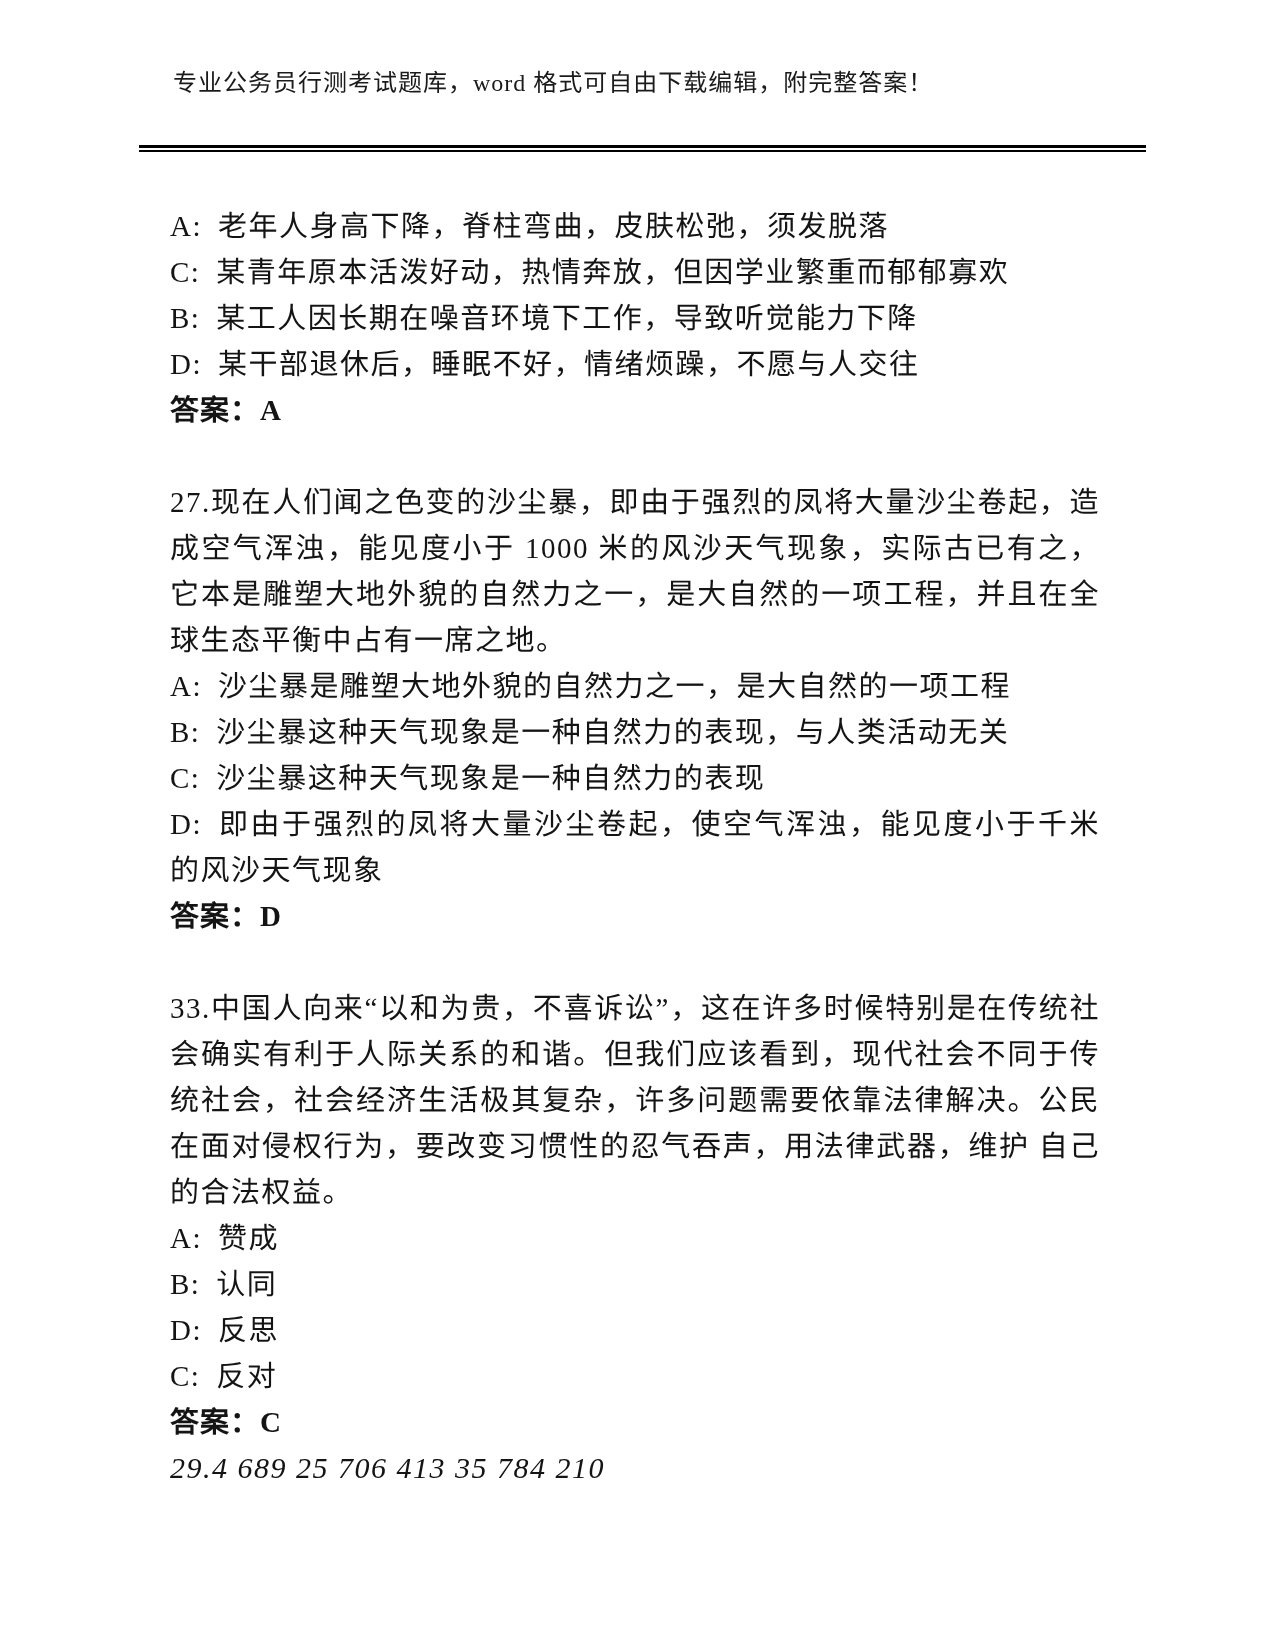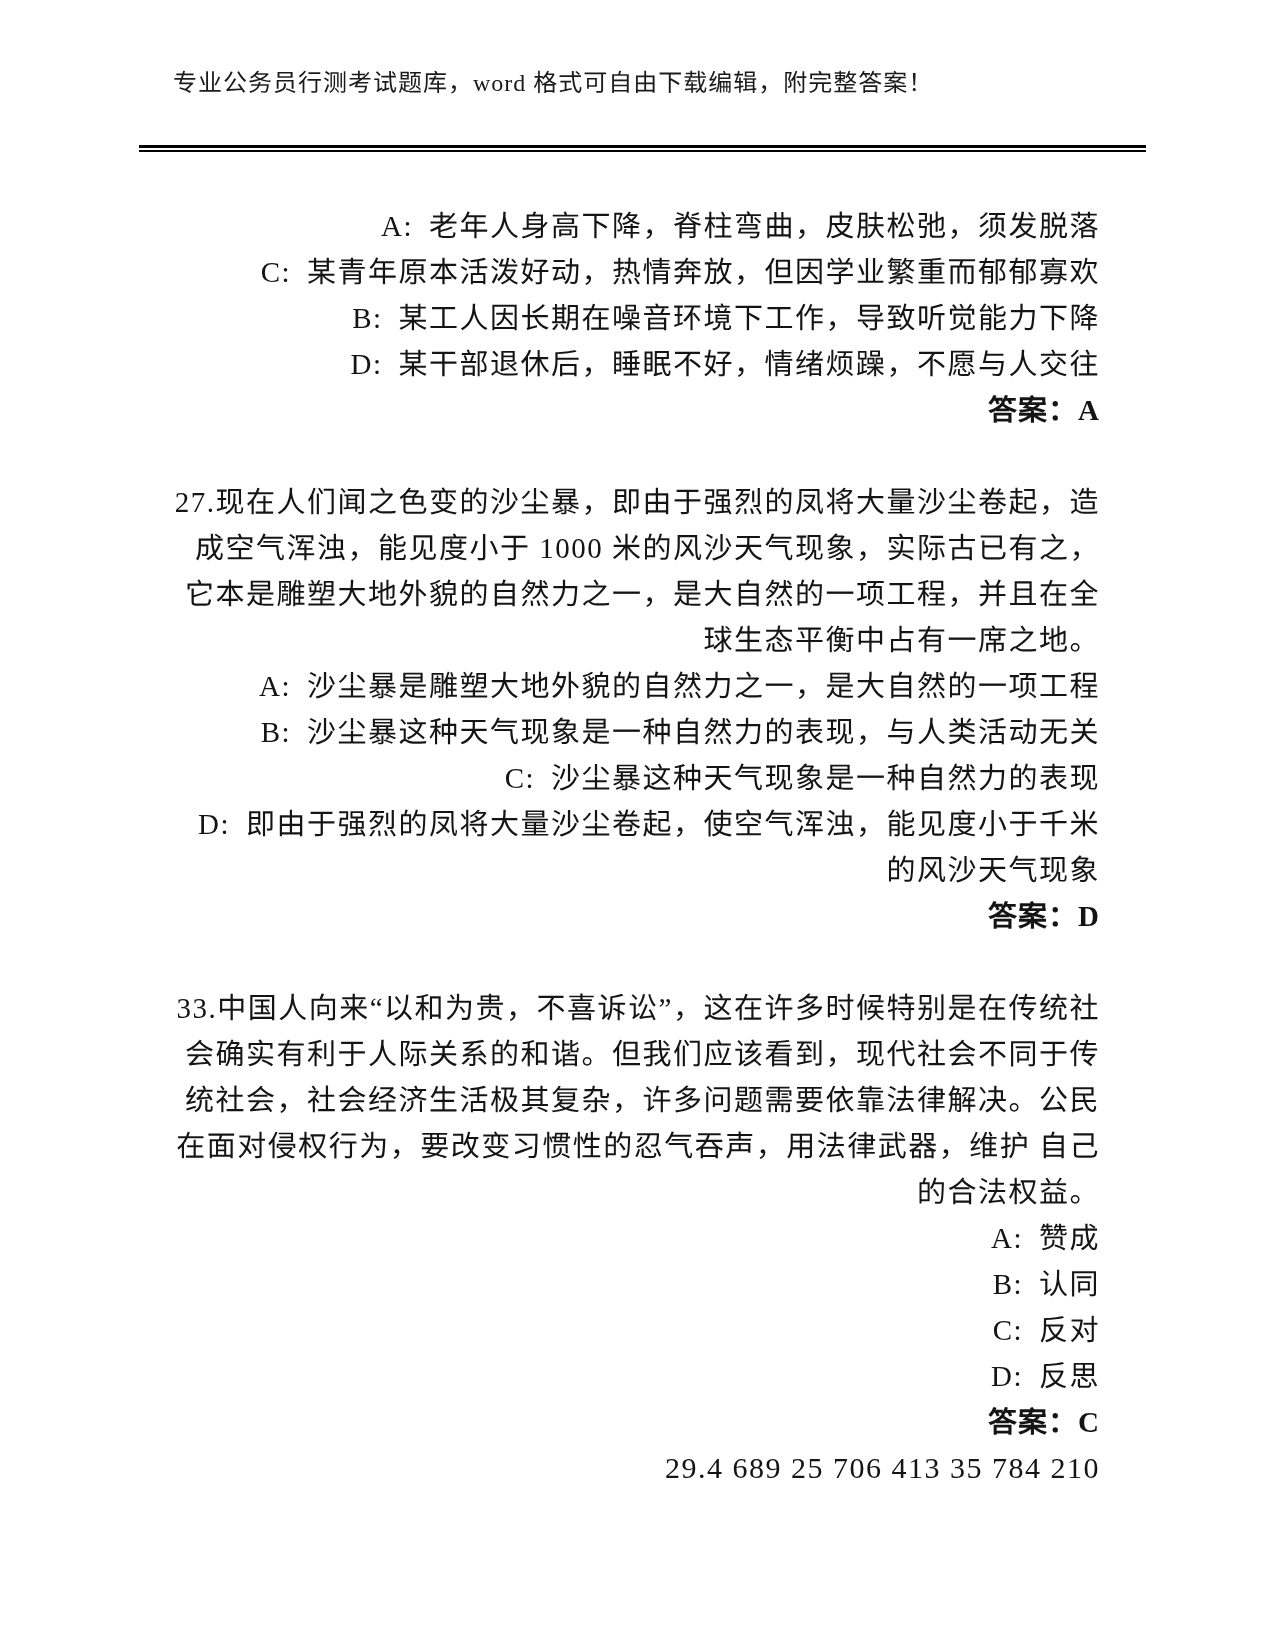--- a/index.html
+++ b/index.html
@@ -40,35 +40,36 @@
     position: absolute;
     left: 170px;
     top: 160px;
     width: 930px;
     font-size: 29px;
     line-height: 46px;
     letter-spacing: 1.5px;
     text-align: justify;
     margin-top: 43px;
   }
-  .content p { margin: 0; text-align: right; }
+  .content p { margin: 0; }
   .question-block { margin-top: 46px; }
   .question-block.first { margin-top: 0; }
   .opt-label { margin-right: 0.55em; }
   .answer-line {
     font-weight: bold;
     text-align: left;
     letter-spacing: 1px;
   }
   .stem-line { text-align: justify; }
   .series-line {
     margin-top: 46px;
     text-align: left;
     font-size: 30px;
     letter-spacing: 1.5px;
+    font-style: italic;
   }
 </style>
 </head>
 <body>
 
 <div class="page">
 
   <div class="doc-header">专业公务员行测考试题库，word 格式可自由下载编辑，附完整答案！</div>
 
   <div class="header-rule"></div>
@@ -118,24 +119,24 @@
       <p class="stem-line">
         <span>33.</span><span>中国人向来“以和为贵，不喜诉讼”，这在许多时候特别是在传统社会确实有利于人际关系的和谐。但我们应该看到，现代社会不同于传统社会，社会经济生活极其复杂，许多问题需要依靠法律解决。公民在面对侵权行为，要改变习惯性的忍气吞声，用法律武器，维护 自己的合法权益。</span>
       </p>
       <p>
         <span class="opt-label">A:</span><span>赞成</span>
       </p>
       <p>
         <span class="opt-label">B:</span><span>认同</span>
       </p>
       <p>
-        <span class="opt-label">C:</span><span>反对</span>
+        <span class="opt-label">D:</span><span>反思</span>
       </p>
       <p>
-        <span class="opt-label">D:</span><span>反思</span>
+        <span class="opt-label">C:</span><span>反对</span>
       </p>
       <p class="answer-line">
         <span>答案：</span><span>C</span>
       </p>
     </div>
 
     <p class="series-line">
       <span>29.</span><span>4 689 25 706 413 35 784 210</span>
     </p>
 

